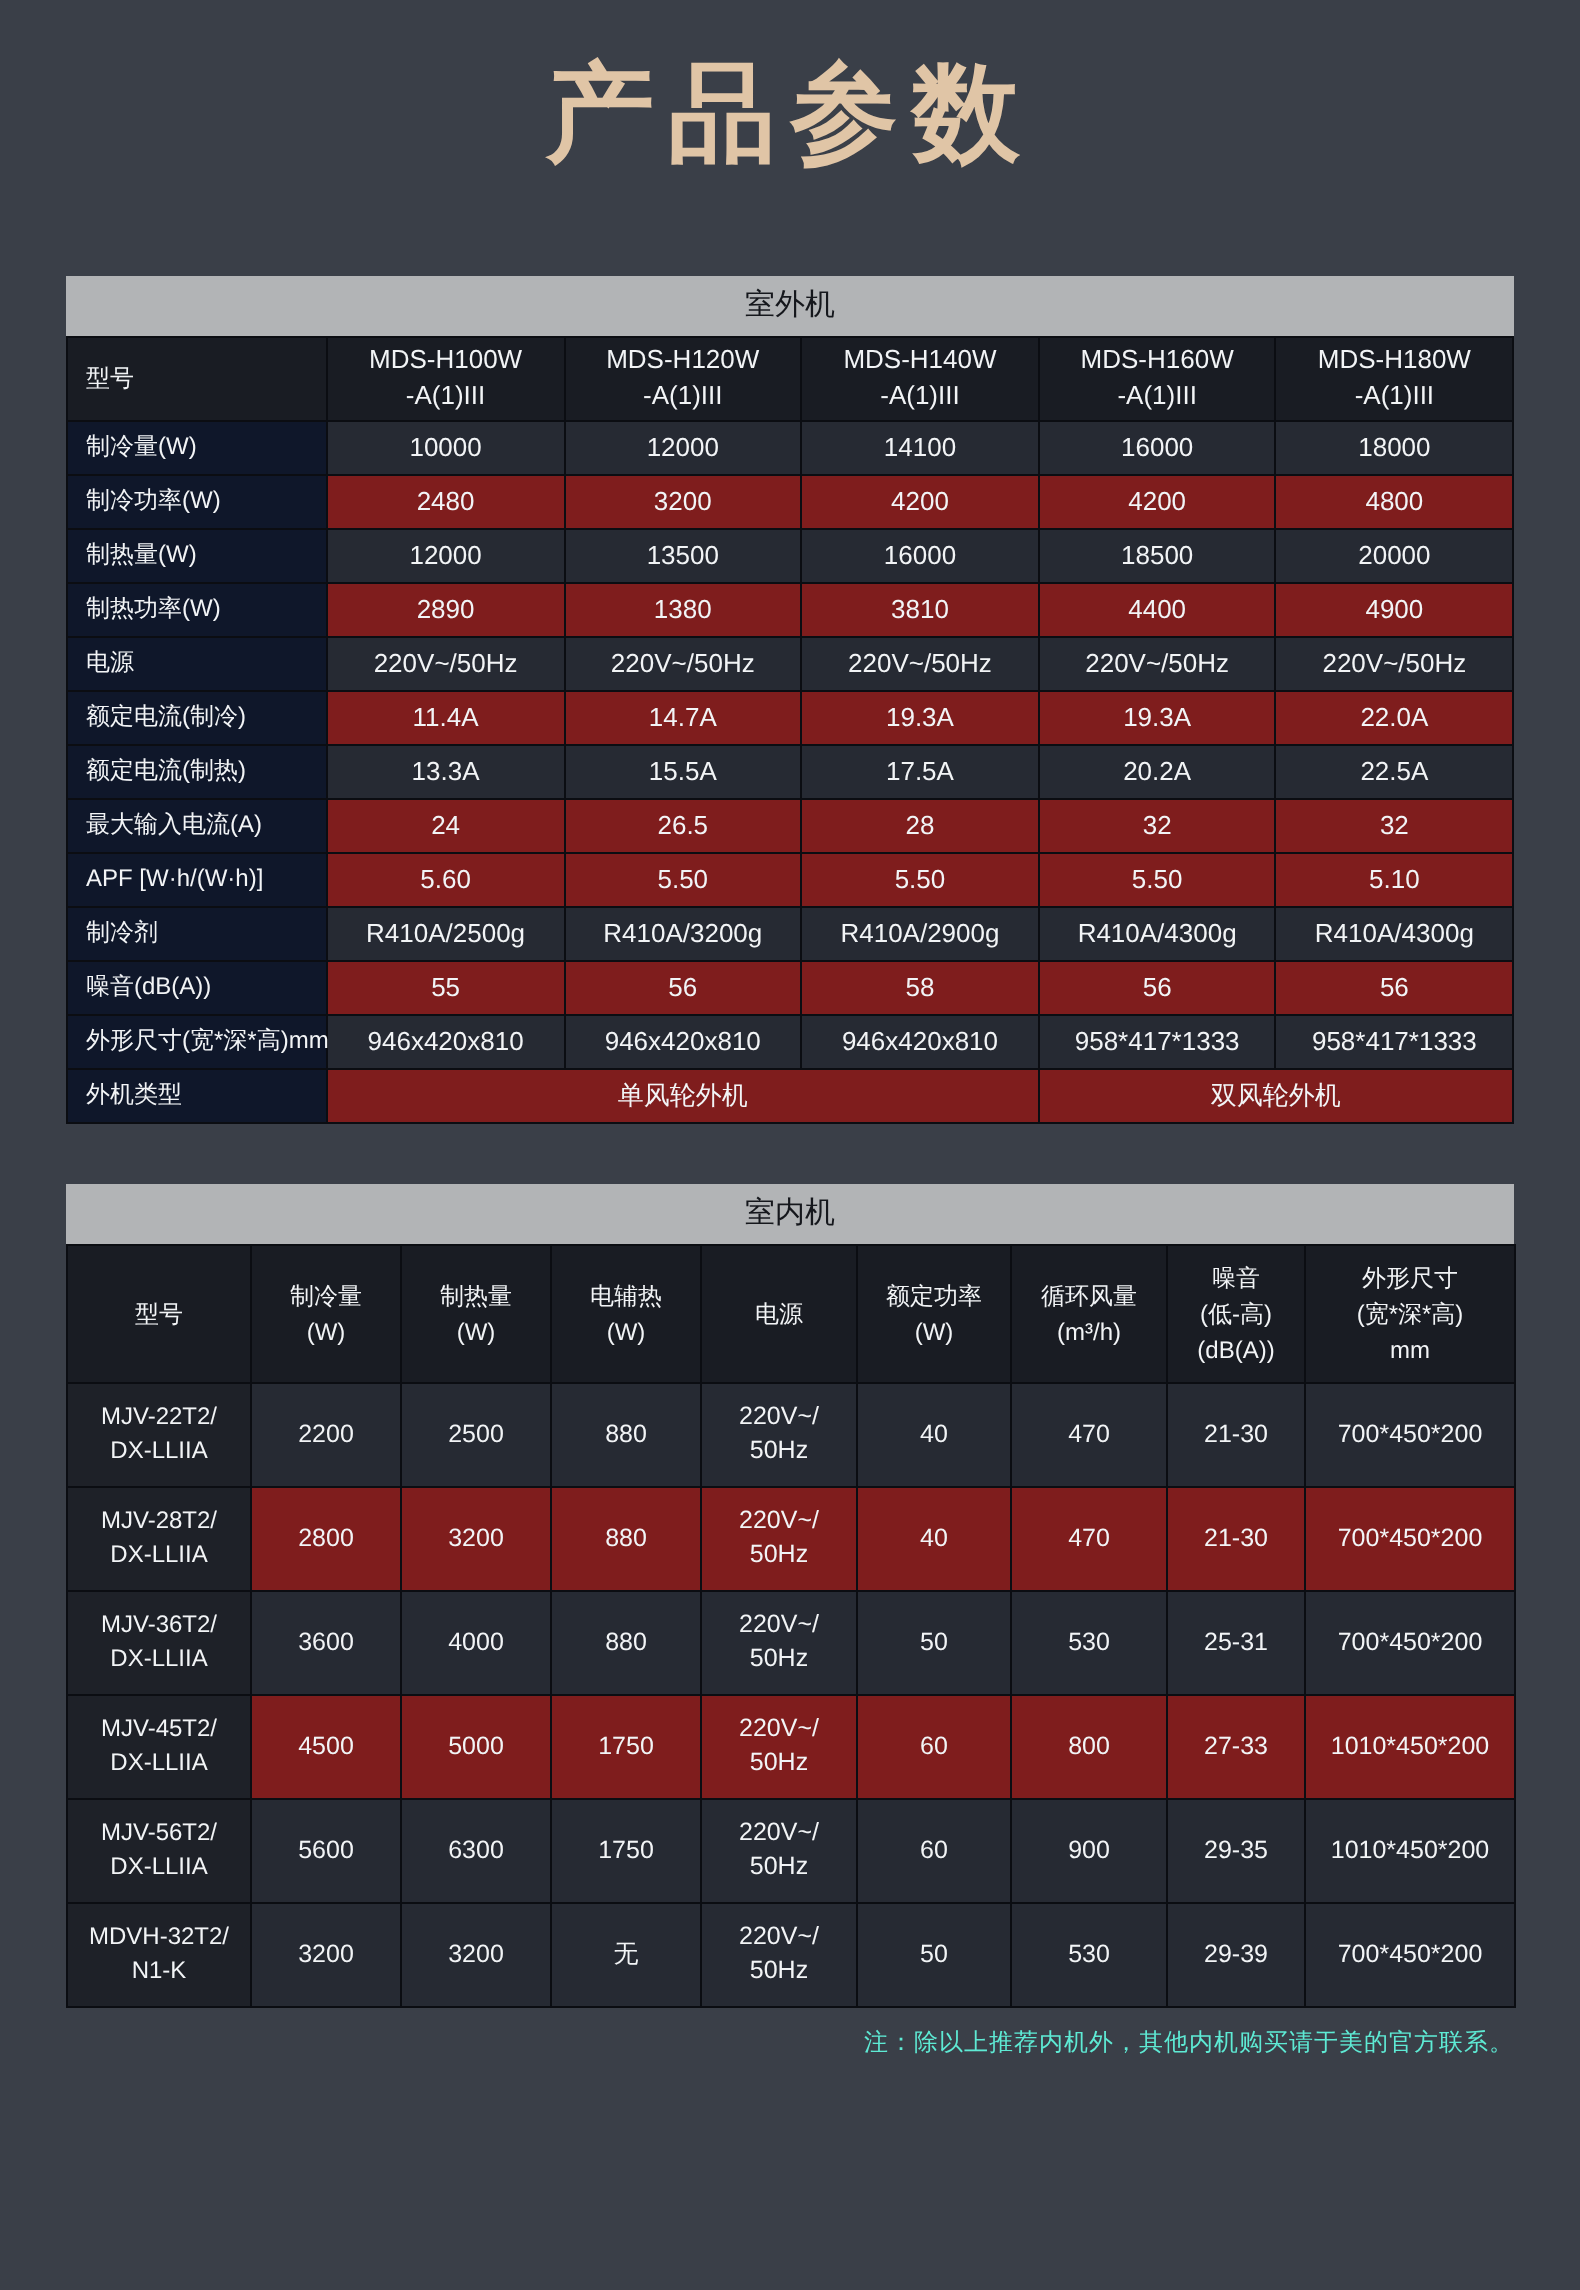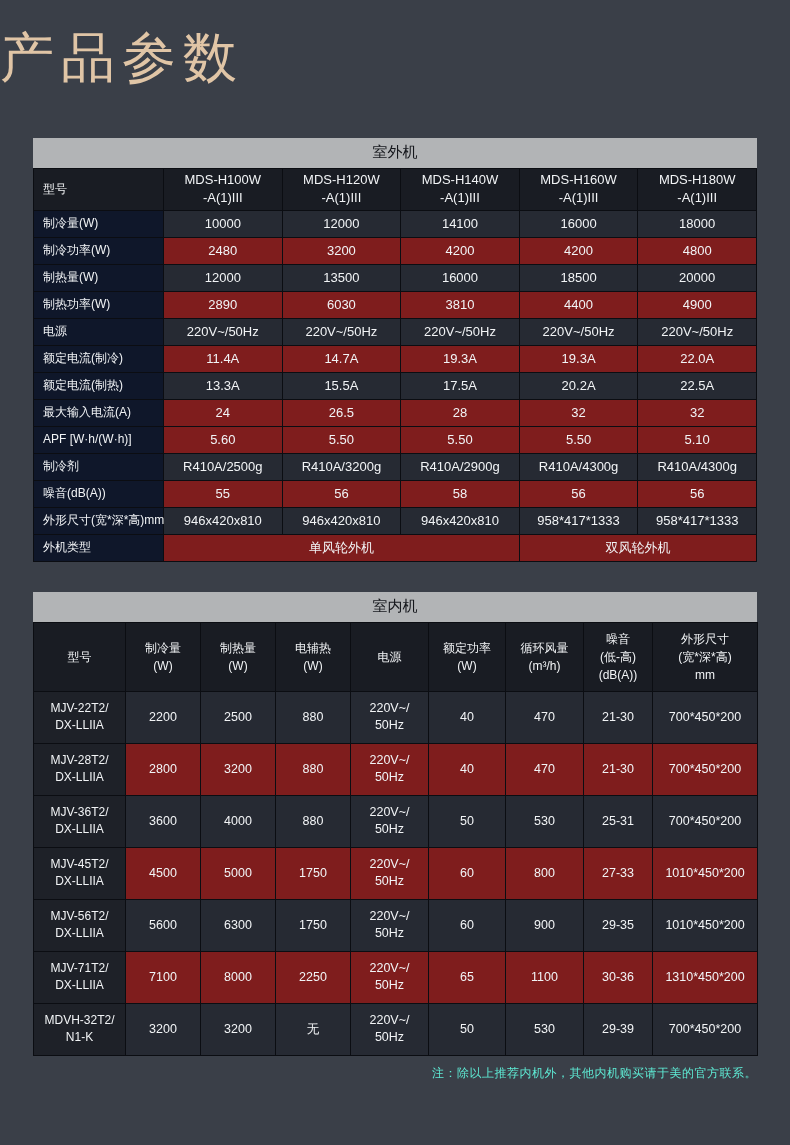--- a/index.html
+++ b/index.html
@@ -6,23 +6,23 @@
   html,body { margin:0; padding:0; }
   body {
     width:790px; height:1145px;
     background:#3a3f48;
     font-family:"Liberation Sans", sans-serif;
     color:#f2f4f6;
     overflow:hidden;
   }
   .page-title {
     margin:0; padding:24px 0 0;
-    text-align:left;
+    text-align:center;
     font-size:54px; line-height:1.25;
-    font-weight:normal; letter-spacing:7px;
+    font-weight:bold; letter-spacing:7px;
     color:#e0c5a6;
   }
   .table-card { width:724px; margin:0 auto; }
   .card-outdoor { margin-top:46px;border-radius:24px; }
   .card-indoor { margin-top:30px; }
   .section-header {
     height:30px; background:#b2b4b6; color:#15171c;
     font-size:15px; font-weight:500;
     display:flex; align-items:center; justify-content:center;
   }
@@ -108,21 +108,21 @@
           <td class="label-cell">制热量(W)</td>
           <td class="data">12000</td>
           <td class="data">13500</td>
           <td class="data">16000</td>
           <td class="data">18500</td>
           <td class="data">20000</td>
         </tr>
         <tr class="r-dark">
           <td class="label-cell">制热功率(W)</td>
           <td class="data">2890</td>
-          <td class="data">6030</td>
+          <td class="data">1380</td>
           <td class="data">3810</td>
           <td class="data">4400</td>
           <td class="data">4900</td>
         </tr>
         <tr class="r-light">
           <td class="label-cell">电源</td>
           <td class="data">220V~/50Hz</td>
           <td class="data">220V~/50Hz</td>
           <td class="data">220V~/50Hz</td>
           <td class="data">220V~/50Hz</td>
@@ -286,33 +286,20 @@
           <td class="data">5600</td>
           <td class="data">6300</td>
           <td class="data">1750</td>
           <td class="data">220V~/
 50Hz</td>
           <td class="data">60</td>
           <td class="data">900</td>
           <td class="data">29-35</td>
           <td class="data">1010*450*200</td>
         </tr>
-        <tr class="data-row r-dark">
-          <td class="model-cell">MJV-71T2/
-DX-LLIIA</td>
-          <td class="data">7100</td>
-          <td class="data">8000</td>
-          <td class="data">2250</td>
-          <td class="data">220V~/
-50Hz</td>
-          <td class="data">65</td>
-          <td class="data">1100</td>
-          <td class="data">30-36</td>
-          <td class="data">1310*450*200</td>
-        </tr>
         <tr class="data-row r-light">
           <td class="model-cell">MDVH-32T2/
 N1-K</td>
           <td class="data">3200</td>
           <td class="data">3200</td>
           <td class="data">无</td>
           <td class="data">220V~/
 50Hz</td>
           <td class="data">50</td>
           <td class="data">530</td>

